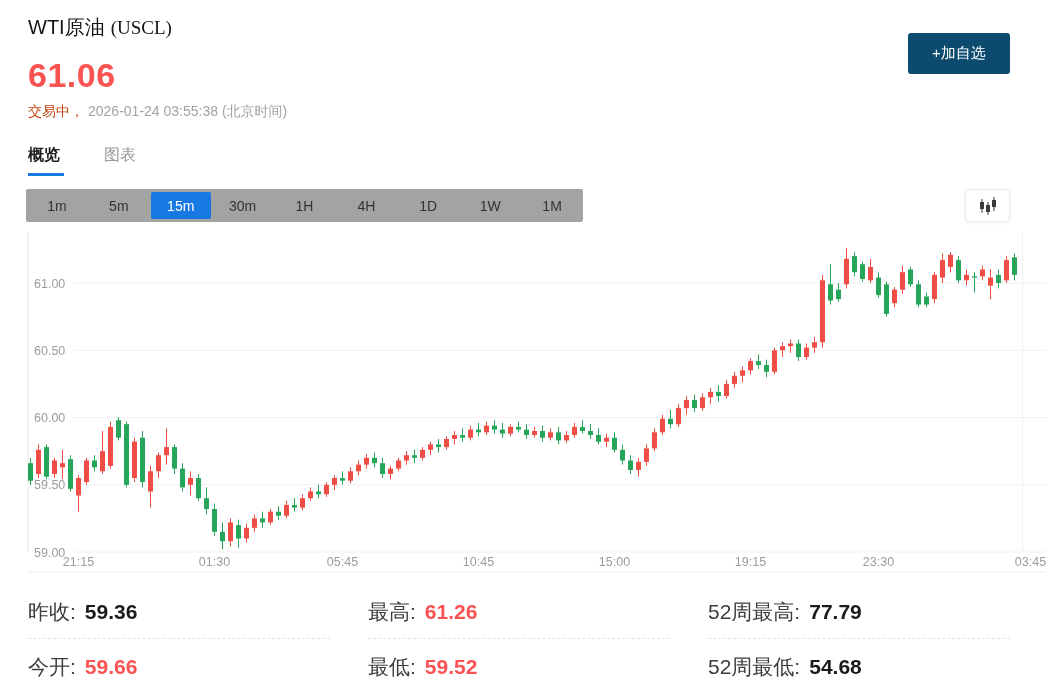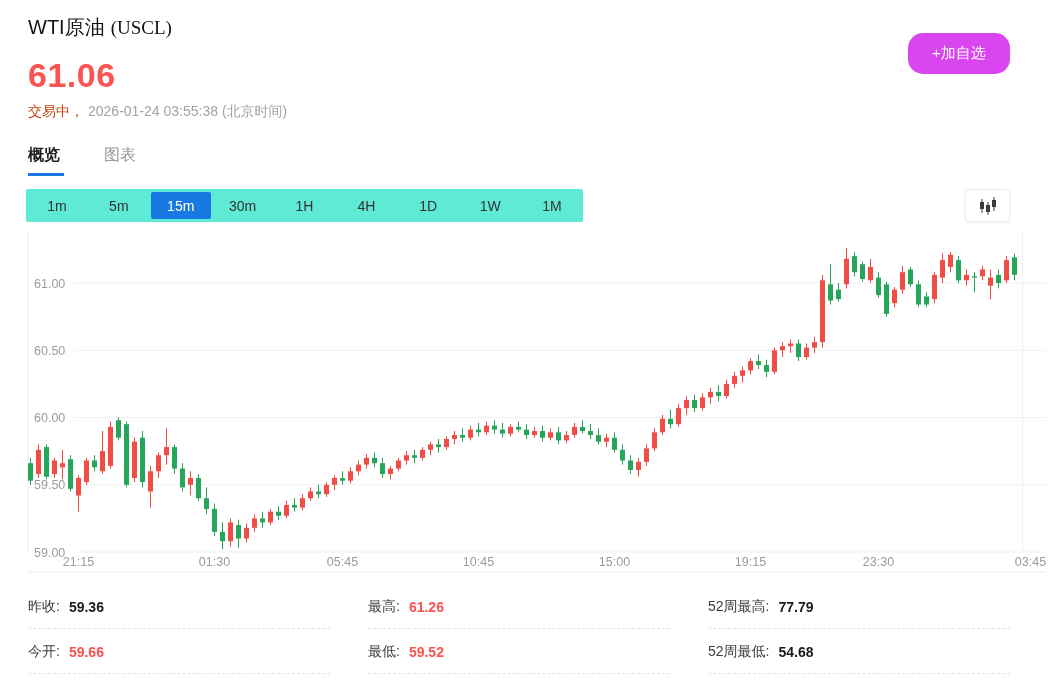--- a/index.html
+++ b/index.html
@@ -12,46 +12,46 @@
   .title-row { font-size:20px; color:#141414; }
   .title-name { font-weight:400; }
   .title-symbol { font-family:"Liberation Serif", serif; font-size:19px; color:#141414; margin-left:6px; }
   .price-row { margin-top:15px; display:flex; align-items:baseline; }
   .price { font-size:34px; font-weight:700; color:#fa5352; letter-spacing:.5px; }
   .change { font-size:20px; color:#fa5352; margin-left:18px; }
   .status-row { margin-top:8px; font-size:14px; }
   .status-label { color:#c2410c; }
   .status-time { color:#a3a3a3; margin-left:4px; }
   .add-btn { position:absolute; top:33px; right:32px; width:102px; height:41px;
-    background:#d946ef; color:#fff; font-size:15px; border:none; border-radius:15px; cursor:pointer;
+    background:#0c4a6e; color:#fff; font-size:15px; border:none; border-radius:3px; cursor:pointer;
     font-family:"Liberation Sans", sans-serif; }
 
   
   .tabs { display:flex; gap:44px; padding:24px 0 0 28px; }
   .tab { font-size:16px; color:#999; cursor:pointer; padding-bottom:10px; position:relative; }
   .tab.active { color:#1f1f1f; font-weight:700; }
   .tab.active:after { content:""; position:absolute; left:0; bottom:0; width:36px; height:3px; background:#1779e1; }
 
   
   .tf-row { position:relative; margin:13px 32px 0 26px; height:33px; }
-  .tf-bar { display:flex; width:557px; height:33px; background:#5eead4; border-radius:2px;justify-content:flex-end; }
+  .tf-bar { display:flex; width:557px; height:33px; background:#a3a3a3; border-radius:2px; }
   .tf-btn { flex:1; margin:3px 1px; display:flex; align-items:center; justify-content:center;
     font-size:14px; color:#333; cursor:pointer; border-radius:2px; }
   .tf-btn.active { background:#1779e1; color:#fff; }
   .chart-type-btn { position:absolute; right:0; top:0; width:45px; height:33px; background:#fff;
     border:1px solid #ececec; border-radius:4px; box-shadow:0 1px 3px rgba(0,0,0,.06);
     display:flex; align-items:center; justify-content:center; cursor:pointer; }
 
   
   .chart-wrap { margin-top:10px; }
   svg text { font-family:"Liberation Sans", sans-serif; }
 
   
   .stats { display:grid; grid-template-columns:1fr 1fr 1fr; column-gap:38px; margin:6px 32px 0 28px; }
-  .stat-cell { display:flex; align-items:center; padding:14px 0 12px 0; border-bottom:1px dashed #e3e3e3; font-size:14px;text-align:right; }
+  .stat-cell { display:flex; align-items:center; padding:14px 0 12px 0; border-bottom:1px dashed #e3e3e3; font-size:21px;text-align:right; }
   .stat-label { color:#3d3d3d; }
   .stat-value { font-weight:700; margin-left:9px; color:#1b1b1b; }
 </style>
 </head>
 <body>
 
 <div class="page">
 
   <div class="header">
     <div class="title-row">

